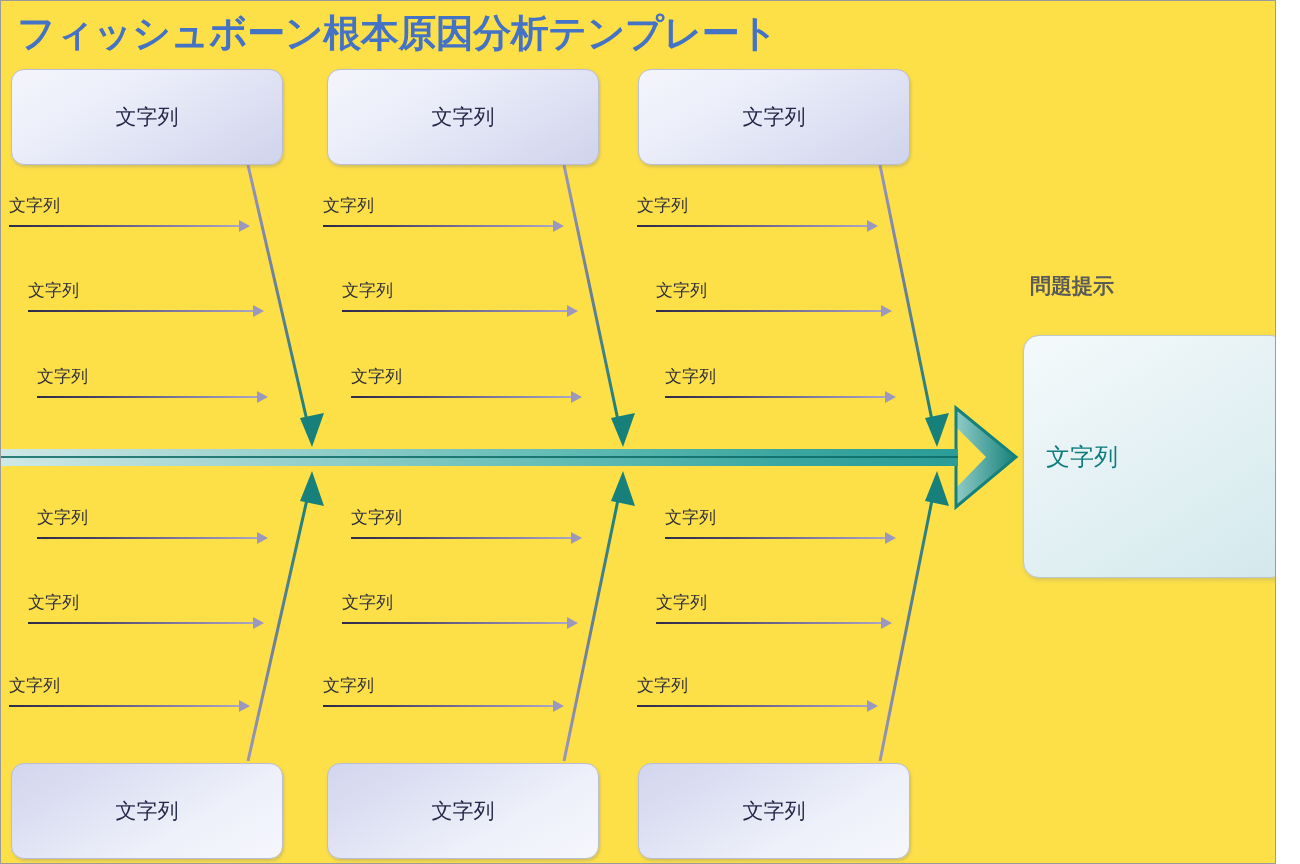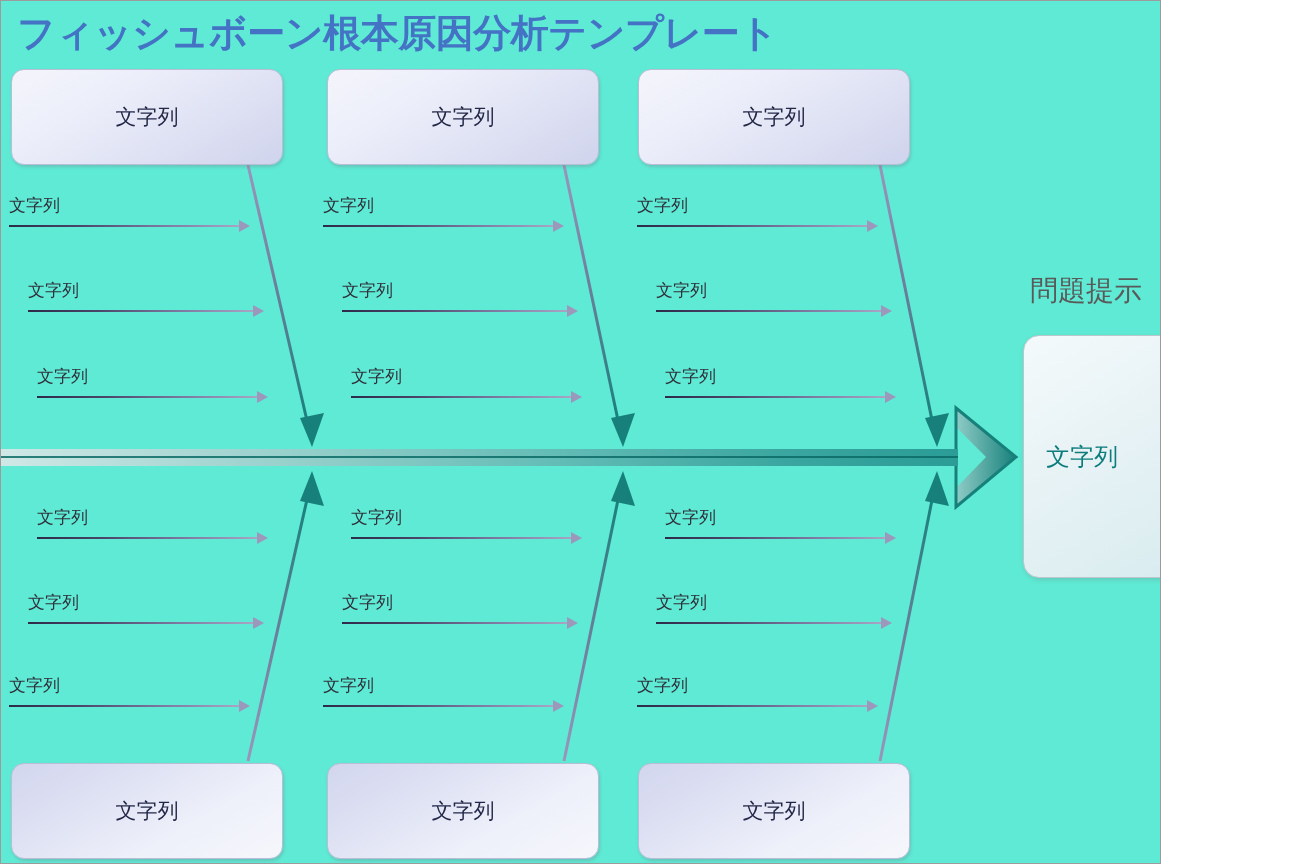--- a/index.html
+++ b/index.html
@@ -5,23 +5,23 @@
   html, body {
     margin: 0;
     padding: 0;
     background: #ffffff;
   }
   body {
     font-family: "Liberation Sans", "DejaVu Sans", sans-serif;
   }
   #canvas {
     position: relative;
-    width: 1161px;
+    width: 1276px;
     height: 864px;
-    background: #5eead4;
+    background: #fde047;
     box-sizing: border-box;
     border: 1px solid #9b9b9b;
     overflow: hidden;
   }
 
   
   #title {
     position: absolute;
     left: 16px;
     top: 9px;
@@ -53,23 +53,24 @@
   }
   .cat-box.bottom {
     background: linear-gradient(330deg, #f6f7fc 0%, #eef0fa 34%, #dcdff2 74%, #d2d6ee 100%);
   }
 
   
   #problem-label {
     position: absolute;
     left: 1029px;
     top: 271px;
-    font-size: 28px;
+    font-size: 21px;
     color: #5a5a5a;
     white-space: nowrap;
+    font-weight: bold;
   }
   #problem-box {
     position: absolute;
     left: 1022px;
     top: 334px;
     width: 264px;
     height: 243px;
     border-radius: 16px;
     border: 1px solid #bcc6cd;
     box-sizing: border-box;

